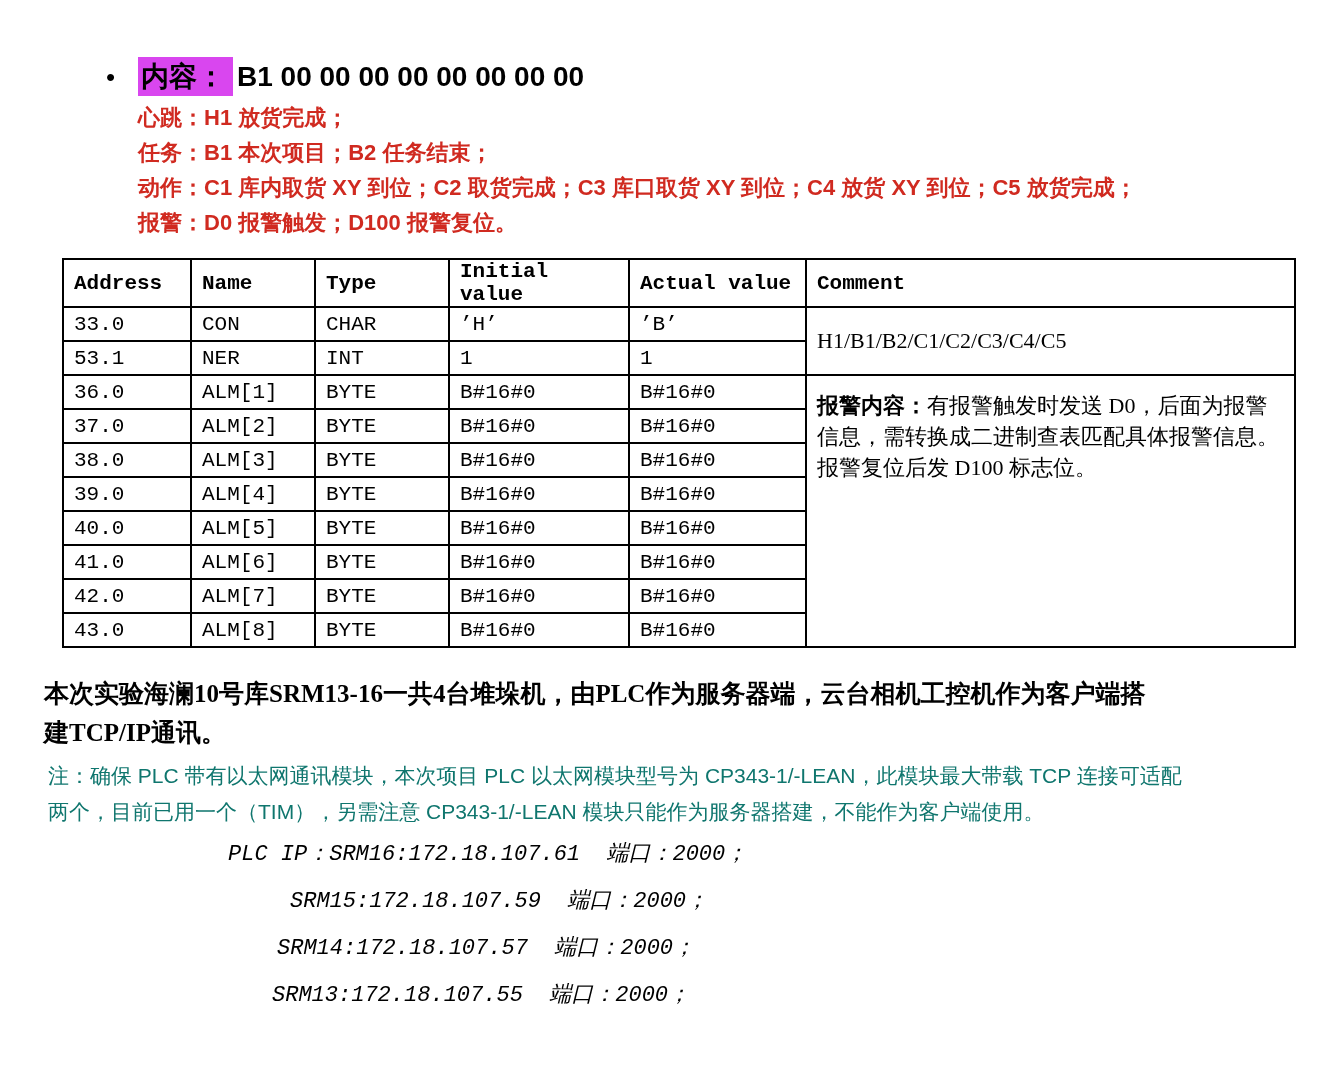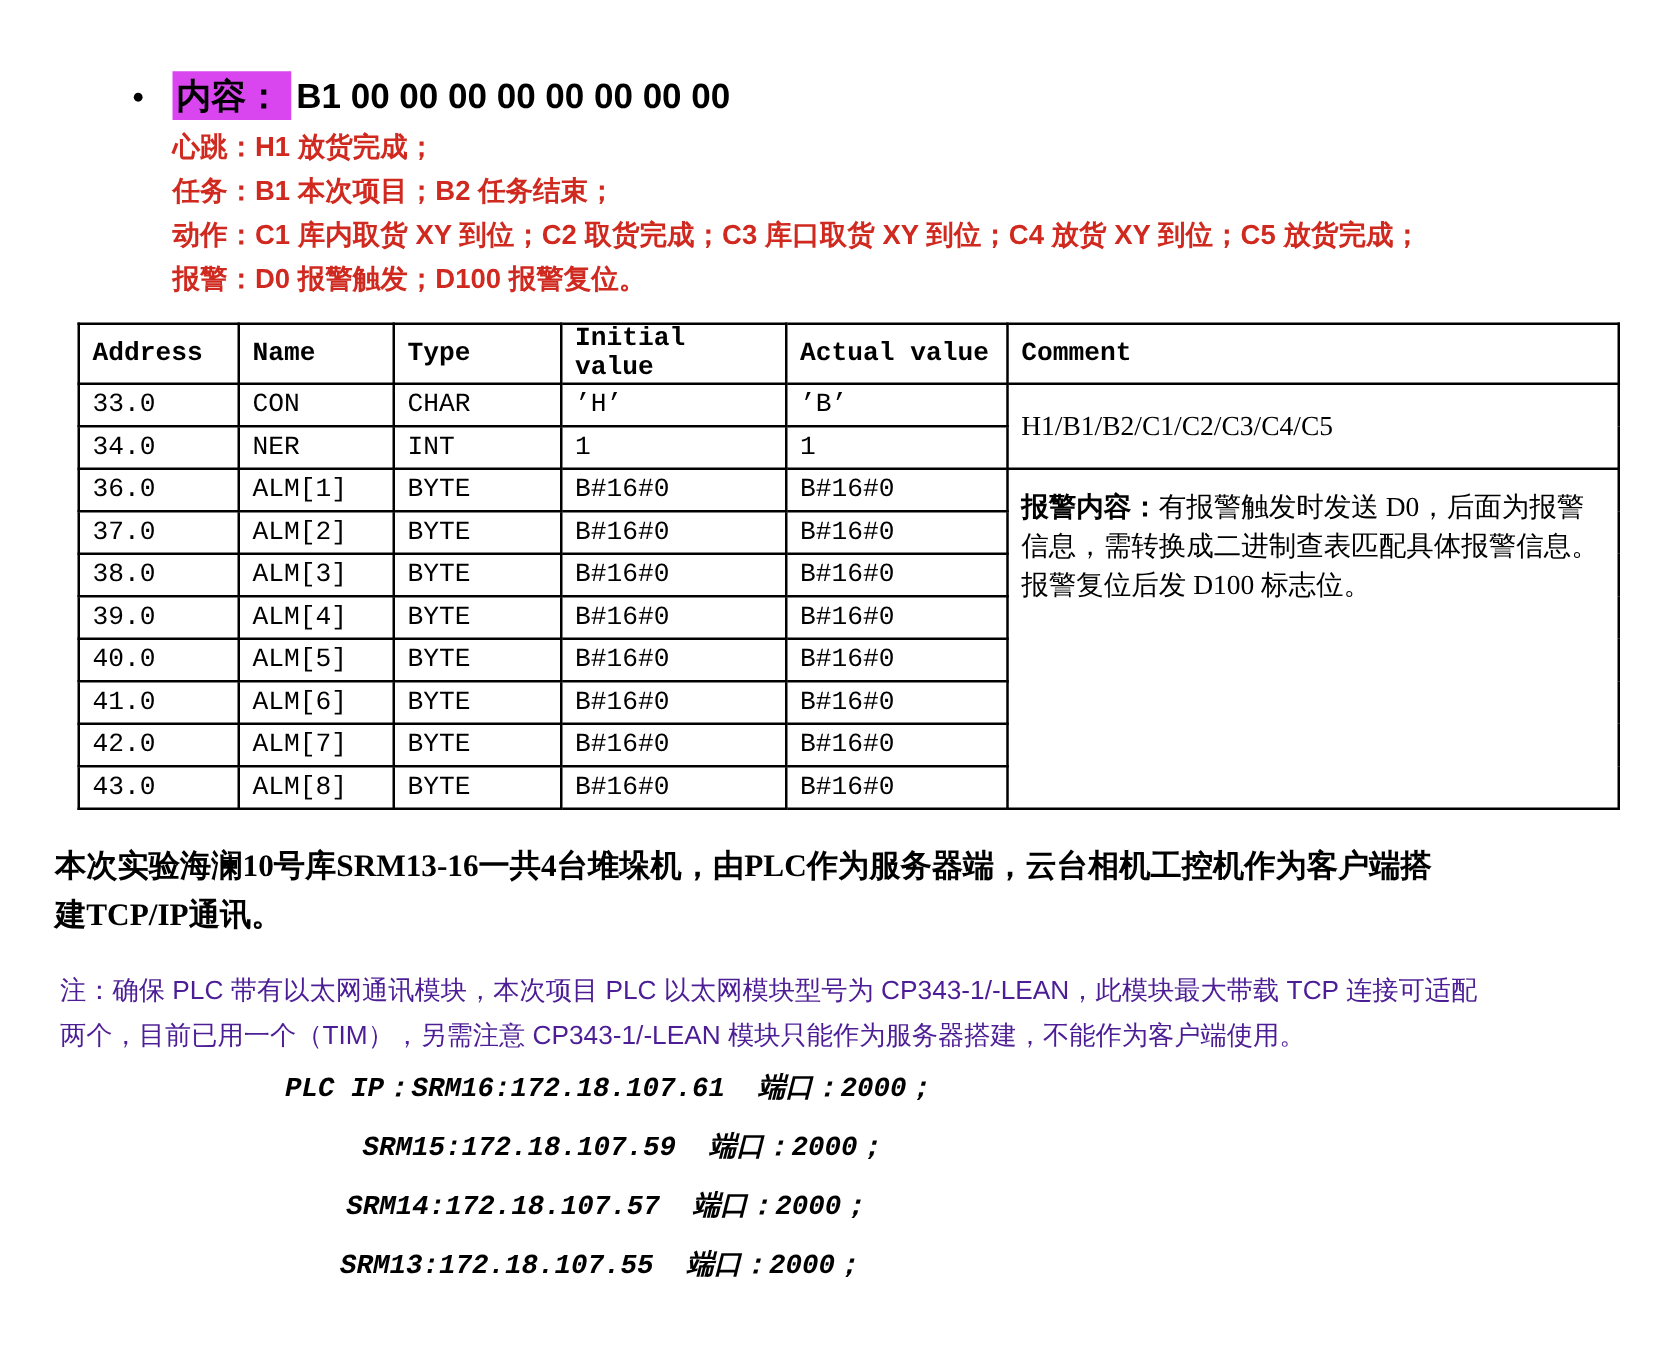--- a/index.html
+++ b/index.html
@@ -69,31 +69,31 @@
   
   .body-par {
     margin: 26px 0 0 44px;
     font-family: "Liberation Serif", serif;
     font-size: 25px; line-height: 39px; font-weight: bold;
   }
   .body-par .par-line { white-space: nowrap; }
 
   
   .note {
-    margin: 23px 0 0 48px;
-    color: #4c1d95;
+    margin: 6px 0 0 48px;
+    color: #0f766e;
     font-size: 21px; line-height: 36px;
   }
   .note .note-line { white-space: nowrap; }
 
   
   .ip-block { margin-top: 10px; }
   .ip-line {
     font-family: "Liberation Mono", "DejaVu Sans Mono", monospace;
-    font-style: italic; font-weight: bold;
+    font-style: italic; font-weight: normal;
     font-size: 22px; line-height: 30px;
     margin-bottom: 17px;
     white-space: pre;
   }
   .ip-1 { margin-left: 228px; }
   .ip-2 { margin-left: 290px; }
   .ip-3 { margin-left: 277px; }
   .ip-4 { margin-left: 272px; }
 </style>
 </head>
@@ -138,21 +138,21 @@
     <tbody>
       <tr>
         <td>33.0</td>
         <td>CON</td>
         <td>CHAR</td>
         <td>’H’</td>
         <td>’B’</td>
         <td class="comment-cell" rowspan="2">H1/B1/B2/C1/C2/C3/C4/C5</td>
       </tr>
       <tr>
-        <td>34.0</td>
+        <td>53.1</td>
         <td>NER</td>
         <td>INT</td>
         <td>1</td>
         <td>1</td>
       </tr>
       <tr>
         <td>36.0</td>
         <td>ALM[1]</td>
         <td>BYTE</td>
         <td>B#16#0</td>

